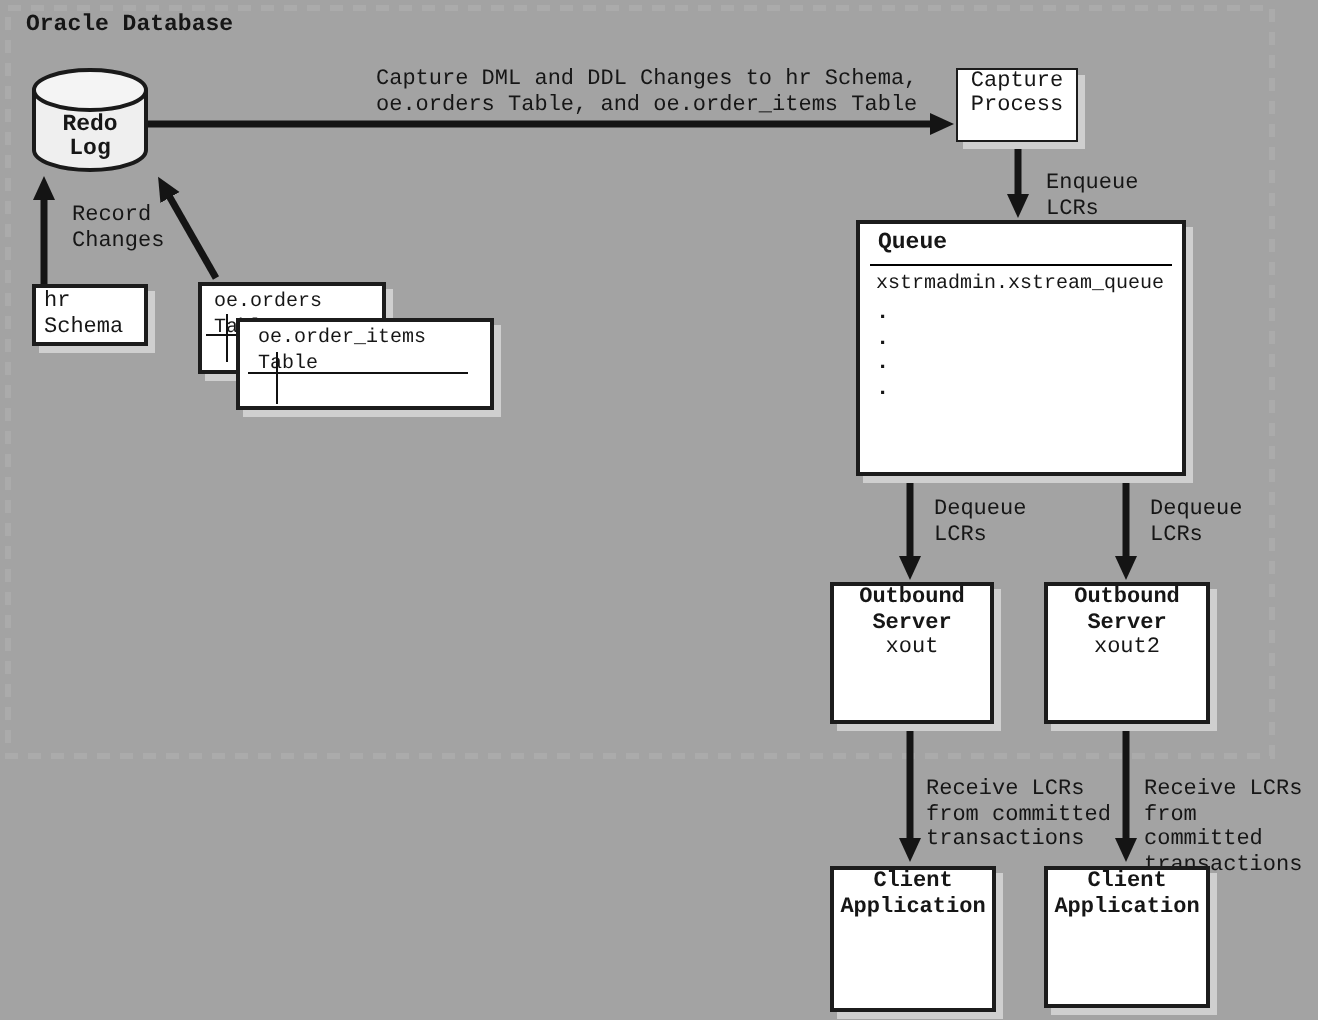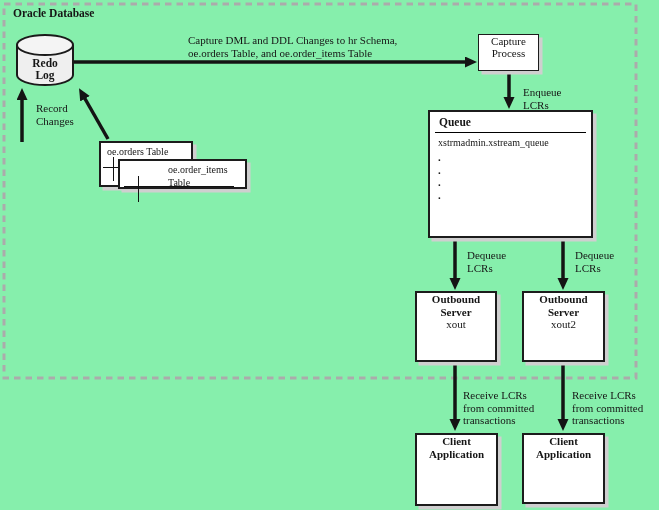--- a/index.html
+++ b/index.html
@@ -1,18 +1,18 @@
 <!DOCTYPE html>
 <html><head>
 <meta charset="utf-8">
 <style>
   html,body{margin:0;padding:0;background:#fff;}
   .stage{
-    position:relative;width:659px;height:510px;background:#86efac;
-    font-family:Liberation Serif, serif;color:#161616;overflow:hidden;
+    position:relative;width:659px;height:510px;background:#a3a3a3;
+    font-family:Liberation Mono, monospace;color:#161616;overflow:hidden;
   }
   .stage svg{position:absolute;left:0;top:0;}
   .lbl{
     position:absolute;font-size:11px;line-height:12.5px;
     white-space:pre-line;color:#161616;
   }
   .b{font-weight:bold;}
   .box{
     position:absolute;background:#fff;border:2px solid #1c1c1c;
     box-shadow:3.5px 3.5px 0 #cfcfcf;box-sizing:border-box;
@@ -81,28 +81,32 @@
 LCRs</div>
   <div class="lbl pre" style="left:575px;top:249px;">Dequeue
 LCRs</div>
   <div class="lbl pre" style="left:463px;top:389px;">Receive LCRs
 from committed
 transactions</div>
   <div class="lbl pre" style="left:572px;top:389px;">Receive LCRs
 from committed
 transactions</div>
 
+  <div class="box" style="left:16px;top:142px;width:58px;height:31px;">
+    <div class="pre" style="padding:1px 0 0 4px;">hr
+Schema</div>
+  </div>
 
   <div class="box" style="left:99px;top:141px;width:94px;height:46px;z-index:2;">
     <div class="tbl-title">oe.orders Table</div>
     <div class="tline-h" style="left:2px;right:3px;top:24px;"></div>
     <div class="tline-v" style="left:12px;top:14px;height:24px;"></div>
   </div>
 
-  <div class="box" style="left:118px;top:159px;width:129px;height:30px;z-index:3;padding-left:39px;">
+  <div class="box" style="left:118px;top:159px;width:129px;height:46px;z-index:3;">
     <div class="tbl-title" style="padding-left:9px;">oe.order_items Table</div>
     <div class="tline-h" style="left:4px;right:11px;top:25px;"></div>
     <div class="tline-v" style="left:18px;top:15px;height:26px;"></div>
   </div>
 
   <div class="box center pre" style="left:478px;top:34px;width:61px;height:37px;border-width:1.5px;line-height:12px;">
     <span class="pre">Capture
 Process</span>
   </div>
 

